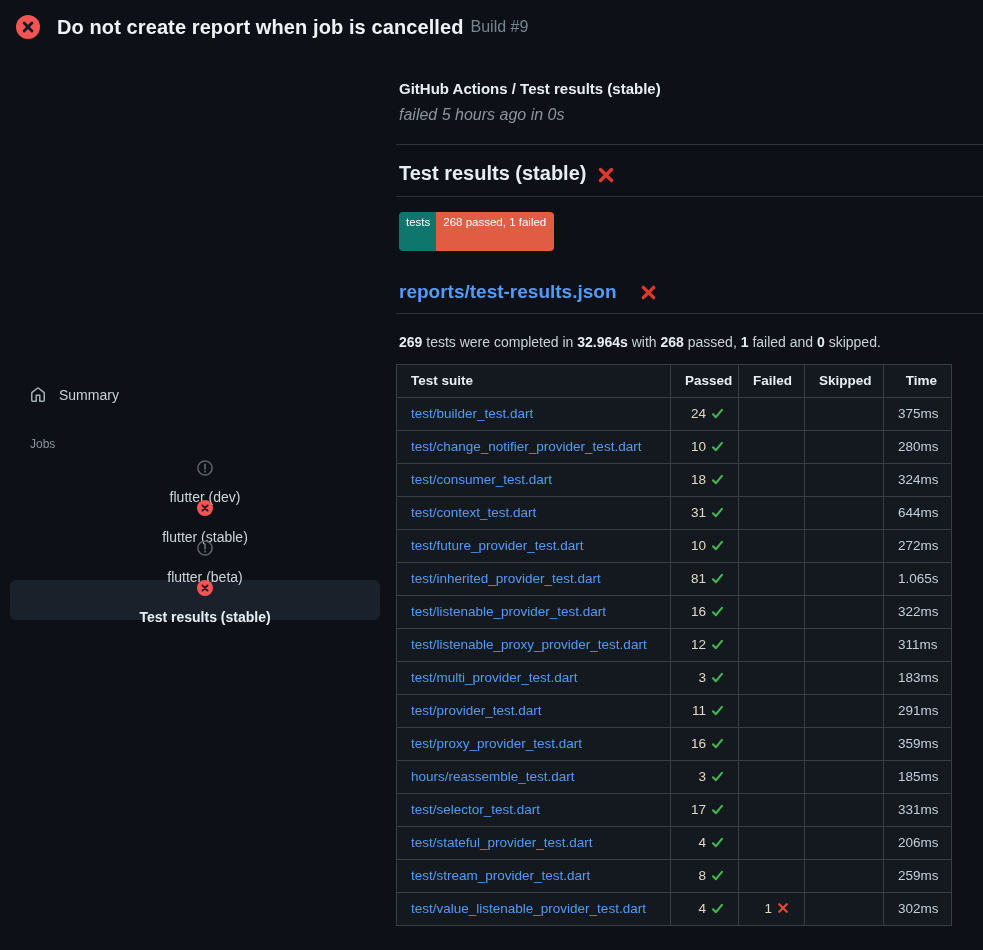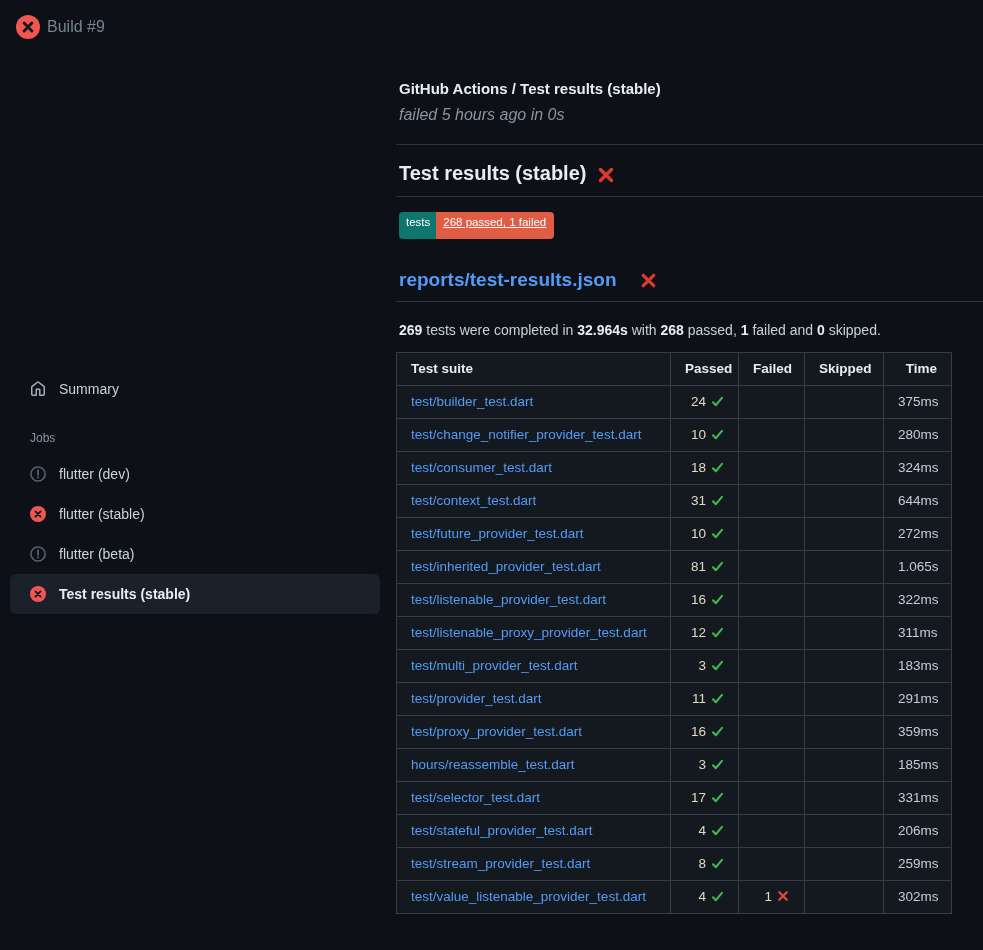--- a/index.html
+++ b/index.html
@@ -21,42 +21,42 @@
   
   .layout { display: flex; align-items: center; }
 
   
   .sidebar { flex: 0 0 396px; width: 396px; padding: 30px 16px 0 10px; }
   .summary-item { display: flex; align-items: center; gap: 13px; padding-left: 20px; height: 26px; cursor: pointer; }
   .summary-item .icon { width: 16px; height: 16px; display: inline-flex; }
   .summary-label { font-size: 14px; color: #c9d1d9; }
   .jobs-label { margin: 29px 0 0 20px; font-size: 12px; color: #8b949e; }
   .jobs-list { margin-top: 9px; }
-  .job-item { display: flex; align-items: center; gap: 13px; height: 40px; padding-left: 20px; border-radius: 6px; cursor: pointer; }
+  .job-item { display: flex; align-items: center; gap: 13px; height: 40px; padding-left: 20px; border-radius: 6px; cursor: pointer; flex-direction: column; }
   .job-item.selected { background: #1b212a; }
   .job-item .icon { width: 16px; height: 16px; display: inline-flex; flex: 0 0 16px; }
   .job-label { font-size: 14px; color: #ccd4dc; }
   .job-item.selected .job-label { font-weight: 700; color: #e8eef4; }
 
   
   .content { flex: 1 1 auto; padding-top: 33px; min-width: 0; }
   .breadcrumb { font-size: 15px; font-weight: 700; color: #e6edf3; padding-left: 3px; }
   .meta { margin-top: 9px; font-size: 16px; color: #8b949e; padding-left: 3px; font-style: italic; }
   .divider { border: 0; border-top: 1px solid #2e343c; margin: 0; }
   .d1 { margin-top: 20px; }
   .d2 { margin-top: 11px; }
   .d3 { margin-top: 10px; }
 
   .section-heading { margin-top: 17px; display: flex; align-items: center; gap: 11px; padding-left: 3px; }
   .section-heading .title { font-size: 20px; font-weight: 700; color: #e6edf3; }
   .cross-icon { width: 18px; height: 18px; display: inline-flex; margin-top: 2px; }
 
   .badge { display: inline-flex; margin-top: 15px; margin-left: 3px; font-size: 11.5px; line-height: 1; border-radius: 4px; overflow: hidden; cursor: pointer; }
   .badge .badge-label { background: #0f766e; color: #ffffff; padding: 5px 6px 6px 7px; }
-  .badge .badge-value { background: #e05d44; color: #ffffff; padding: 5px 8px 10px 7px; text-decoration: underline; }
+  .badge .badge-value { background: #e05d44; color: #ffffff; padding: 5px 8px 22px 7px; }
 
   .report-heading { margin-top: 30px; display: flex; align-items: center; gap: 23px; padding-left: 3px; }
   .report-link { font-size: 19px; font-weight: 700; color: #539bf5; text-decoration: none; cursor: pointer; }
   .report-heading .cross-icon { width: 17px; height: 17px; }
 
   .summary-line { margin-top: 20px; font-size: 14px; color: #c9d1d9; padding-left: 3px; }
   .summary-line b { color: #e6edf3; font-weight: 700; }
 
   
   table.results { margin-top: 14px; border-collapse: collapse; table-layout: fixed; width: 555px; }
@@ -78,20 +78,21 @@
 </head>
 <body>
 
 <header class="run-header">
   <span class="status-icon">
     <svg width="24" height="24" viewBox="0 0 16 16">
       <circle cx="8" cy="8" r="8" fill="#f15652"></circle>
       <path d="M5.4 5.4 L10.6 10.6 M10.6 5.4 L5.4 10.6" stroke="#131821" stroke-width="1.9" stroke-linecap="round"></path>
     </svg>
   </span>
+  <h1 class="run-title">Do not create report when job is cancelled</h1>
   <span class="run-build">Build #9</span>
 </header>
 
 <div class="layout">
 
   <aside class="sidebar">
     <div class="summary-item">
       <span class="icon">
         <svg width="16" height="16" viewBox="0 0 16 16" fill="#a3adb8">
           <path d="M6.906.664a1.749 1.749 0 0 1 2.187 0l5.25 4.2c.415.332.657.835.657 1.367v7.019A1.75 1.75 0 0 1 13.25 15h-3.5a.75.75 0 0 1-.75-.75V9H7v5.25a.75.75 0 0 1-.75.75h-3.5A1.75 1.75 0 0 1 1 13.25V6.23c0-.531.242-1.034.657-1.366l5.25-4.2Zm1.25 1.171a.25.25 0 0 0-.312 0l-5.25 4.2a.25.25 0 0 0-.094.196v7.019c0 .138.112.25.25.25H5.5V8.25a.75.75 0 0 1 .75-.75h3.5a.75.75 0 0 1 .75.75v5.25h2.75a.25.25 0 0 0 .25-.25V6.23a.25.25 0 0 0-.094-.195Z"></path>

